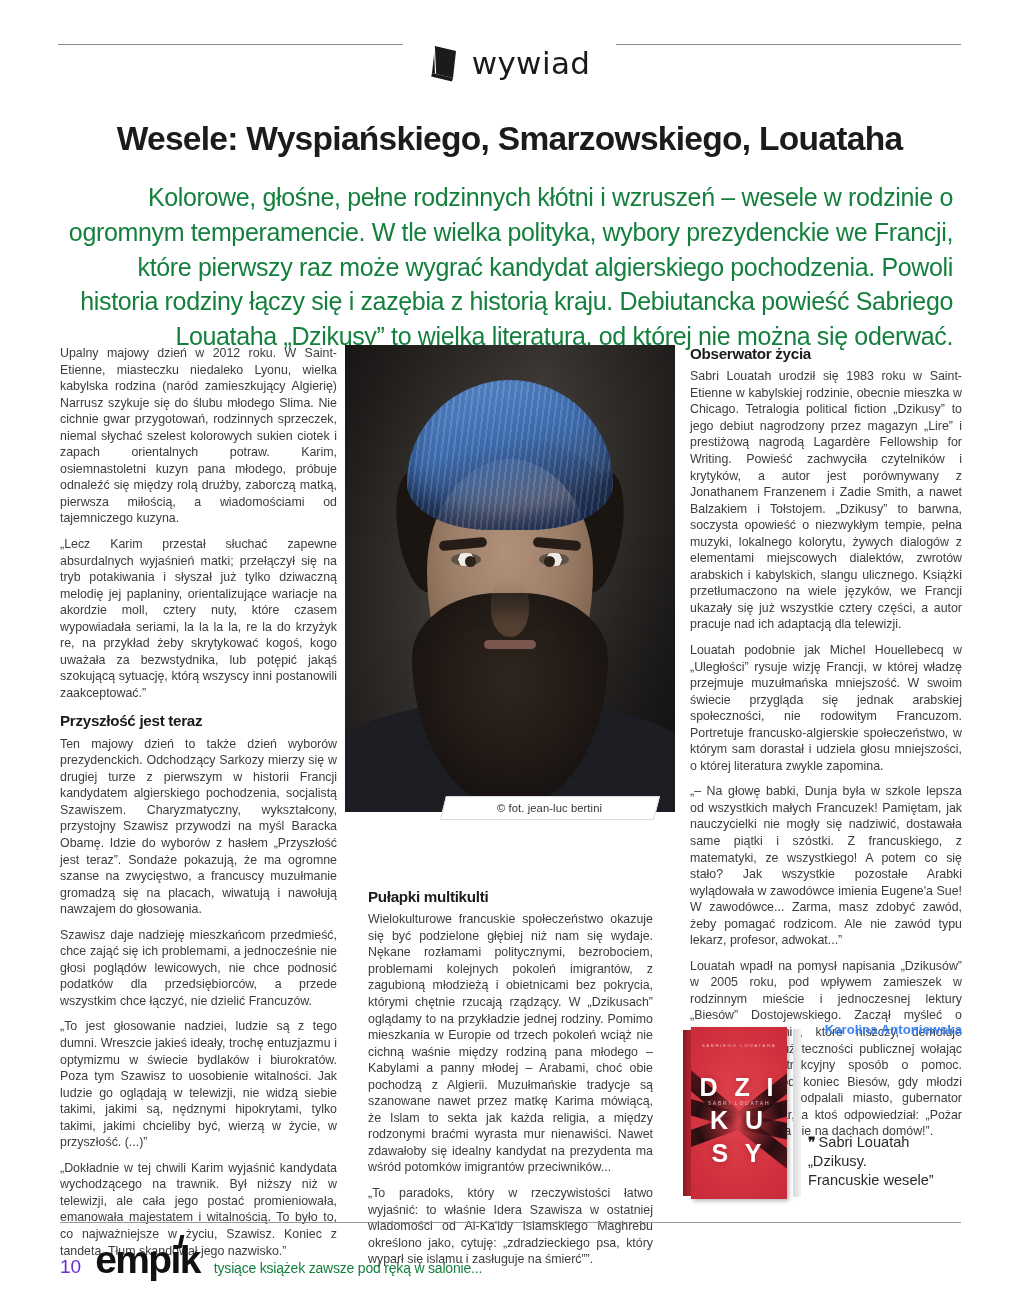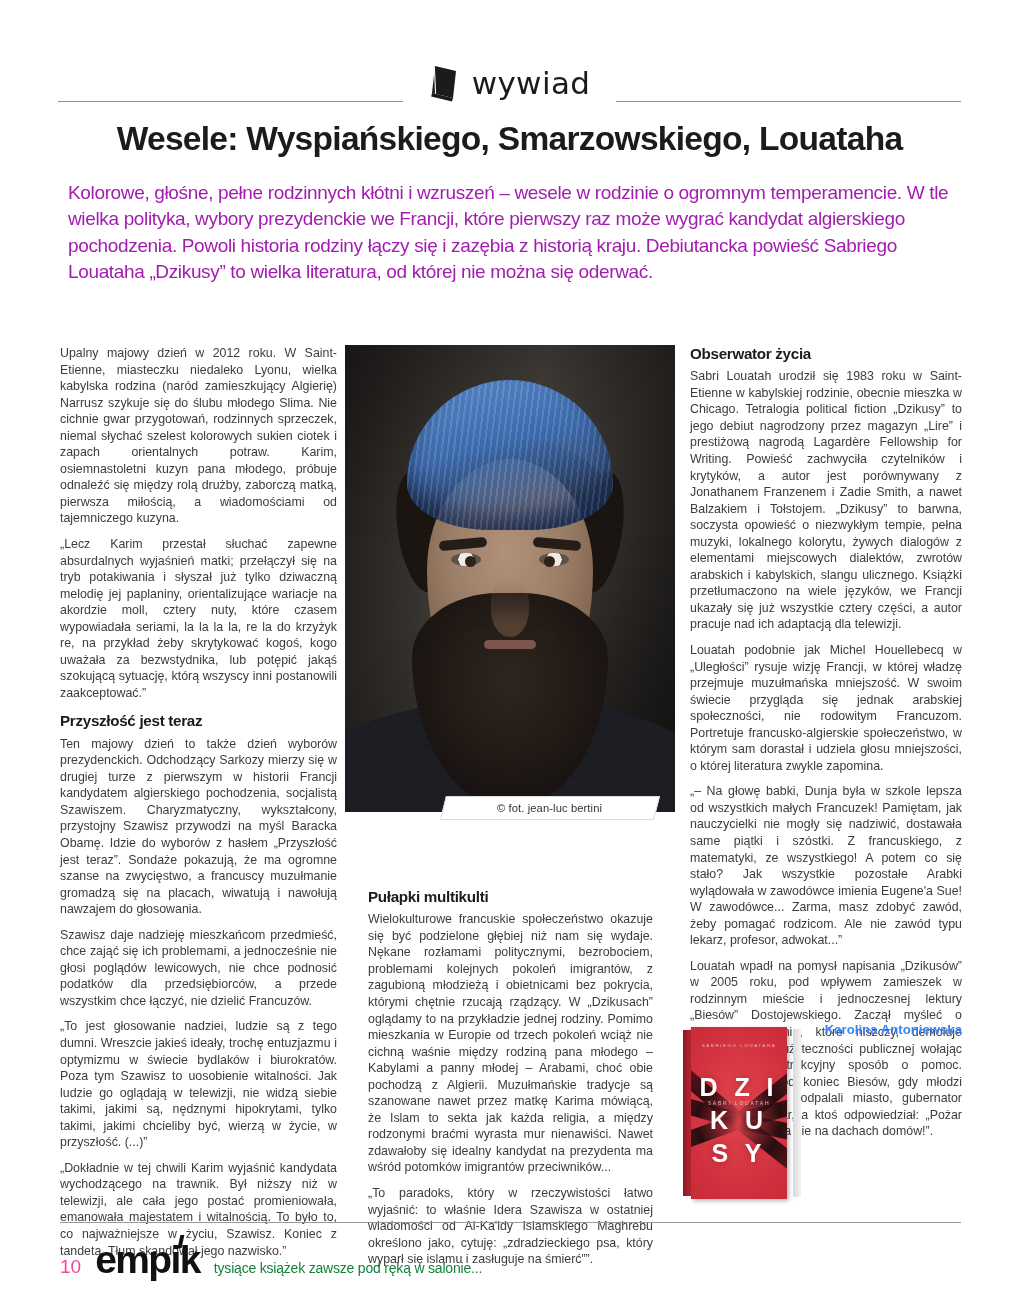--- a/index.html
+++ b/index.html
@@ -9,21 +9,21 @@
     font-family:"Liberation Sans", sans-serif;
     color:#231f20;
     overflow:hidden;
     position:relative;
   }
   .page{width:1019px;height:1300px;position:relative;box-sizing:border-box;}
 
   
   .masthead{
     position:absolute;left:58px;top:44px;width:903px;height:58px;
-    display:flex;align-items:flex-end;justify-content:center;gap:0;
+    display:flex;align-items:flex-start;justify-content:center;gap:0;
   }
   .rule{flex:1 1 auto;height:1px;background:#8d8d8d;}
   .masthead-center{
     display:flex;align-items:center;gap:13px;
     padding:0 26px;flex:0 0 auto;
   }
   .book-icon{width:30px;height:38px;position:relative;display:block;}
   .masthead-title{
     font-size:31px;font-weight:400;letter-spacing:.4px;color:#1a1a1a;
     font-family:"DejaVu Sans", sans-serif;
@@ -33,24 +33,24 @@
   .headline{
     position:absolute;left:58px;top:120px;width:903px;
     text-align:center;
     font-size:33.5px;font-weight:bold;line-height:1.12;
     letter-spacing:-.7px;
     font-family:"Liberation Sans", sans-serif;
     color:#1b1b1b;
   }
   .lead{
     position:absolute;left:68px;top:180px;width:885px;
-    text-align:left;
-    font-size:19px;line-height:1.39;
+    text-align:right;
+    font-size:25px;line-height:1.39;
     letter-spacing:-.35px;
-    color:#a21caf;
+    color:#15803d;
     font-family:"Liberation Sans", sans-serif;
   }
 
   
   .col{
     position:absolute;
     font-size:12.4px;line-height:1.335;
     text-align:justify;
     color:#3c3c3c;
     font-family:"Liberation Sans", sans-serif;
@@ -248,21 +248,21 @@
   }
 
   
   .footer-rule{
     position:absolute;left:60px;top:1222px;width:901px;height:1px;background:#9a9a9a;
   }
   .footer{
     position:absolute;left:60px;top:1238px;width:901px;height:40px;
     display:flex;align-items:baseline;gap:14px;
   }
-  .page-num{font-size:19px;color:#ec4899;font-family:"Liberation Sans", sans-serif;}
+  .page-num{font-size:19px;color:#6d28d9;font-family:"Liberation Sans", sans-serif;}
   .empik{
     font-size:39px;font-weight:bold;letter-spacing:-1.6px;color:#111;
     position:relative;font-family:"Liberation Sans", sans-serif;
   }
   .empik .tick{
     position:absolute;right:17px;top:-3px;width:4px;height:13px;
     background:#111;transform:skewX(-12deg);
   }
   .tagline{
     font-size:14px;color:#15803d;letter-spacing:-.2px;
@@ -365,20 +365,25 @@
       <div class="book-top-text">SABRIEGO LOUATAHA</div>
       <div class="book-title">
         <div>D Z I</div>
         <div>K U</div>
         <div>S Y</div>
       </div>
       <div class="book-sub">SABRI LOUATAH</div>
     </div>
   </div>
 
+  <div class="book-blurb">
+    <span class="quote-mark">❞</span><span>Sabri Louatah</span><br>
+    <span>„Dzikusy.</span><br>
+    <span>Francuskie wesele”</span>
+  </div>
 
   <div class="footer-rule"></div>
   <div class="footer">
     <span class="page-num">10</span>
     <span class="empik">
       <span>empik</span>
       <span class="tick"></span>
     </span>
     <span class="tagline">tysiące książek zawsze pod ręką w salonie...</span>
   </div>

